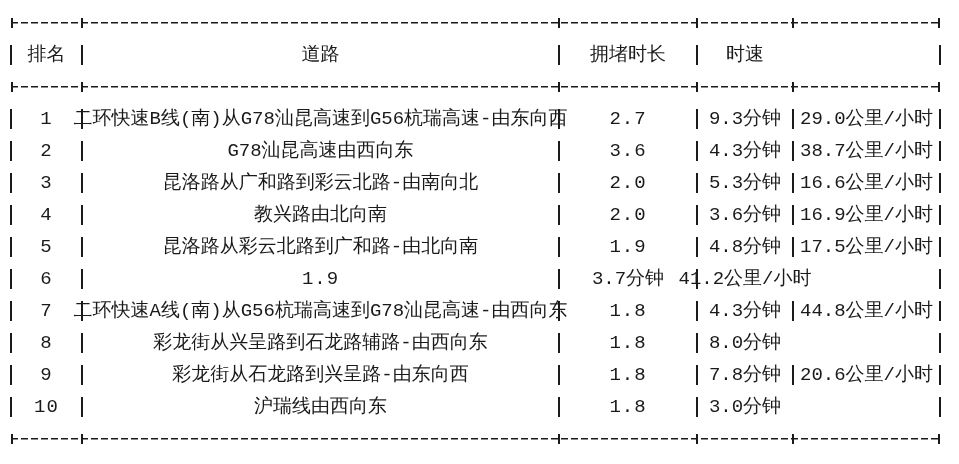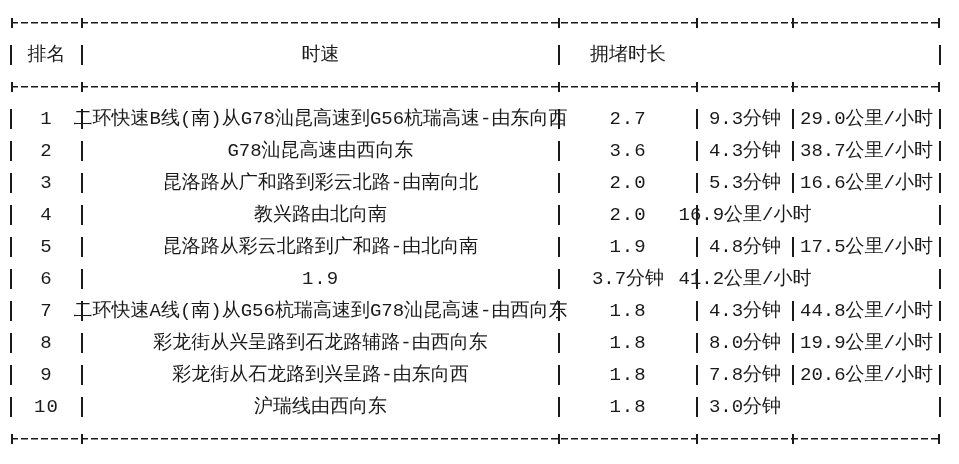--- a/index.html
+++ b/index.html
@@ -84,22 +84,23 @@
 </head>
 <body>
 
 <div class="screen">
   <div class="ascii-table">
 
     <div class="rule"></div>
 
     <div class="trow">
       <div class="cell">排名</div>
+      <div class="cell">道路</div>
+      <div class="cell">拥堵时长</div>
       <div class="cell">时速</div>
-      <div class="cell">拥堵时长</div>
     </div>
 
     <div class="rule"></div>
 
     <div class="trow">
       <div class="cell num">1</div>
       <div class="cell">二环快速B线(南)从G78汕昆高速到G56杭瑞高速-由东向西</div>
       <div class="cell num">2.7</div>
       <div class="cell">9.3分钟</div>
       <div class="cell">29.0公里/小时</div>
@@ -118,20 +119,21 @@
       <div class="cell">昆洛路从广和路到彩云北路-由南向北</div>
       <div class="cell num">2.0</div>
       <div class="cell">5.3分钟</div>
       <div class="cell">16.6公里/小时</div>
     </div>
 
     <div class="trow">
       <div class="cell num">4</div>
       <div class="cell">教兴路由北向南</div>
       <div class="cell num">2.0</div>
+      <div class="cell">3.6分钟</div>
       <div class="cell">16.9公里/小时</div>
     </div>
 
     <div class="trow">
       <div class="cell num">5</div>
       <div class="cell">昆洛路从彩云北路到广和路-由北向南</div>
       <div class="cell num">1.9</div>
       <div class="cell">4.8分钟</div>
       <div class="cell">17.5公里/小时</div>
     </div>
@@ -149,21 +151,20 @@
       <div class="cell num">1.8</div>
       <div class="cell">4.3分钟</div>
       <div class="cell">44.8公里/小时</div>
     </div>
 
     <div class="trow">
       <div class="cell num">8</div>
       <div class="cell">彩龙街从兴呈路到石龙路辅路-由西向东</div>
       <div class="cell num">1.8</div>
       <div class="cell">8.0分钟</div>
-      <div class="cell">19.9公里/小时</div>
     </div>
 
     <div class="trow">
       <div class="cell num">9</div>
       <div class="cell">彩龙街从石龙路到兴呈路-由东向西</div>
       <div class="cell num">1.8</div>
       <div class="cell">7.8分钟</div>
       <div class="cell">20.6公里/小时</div>
     </div>
 

